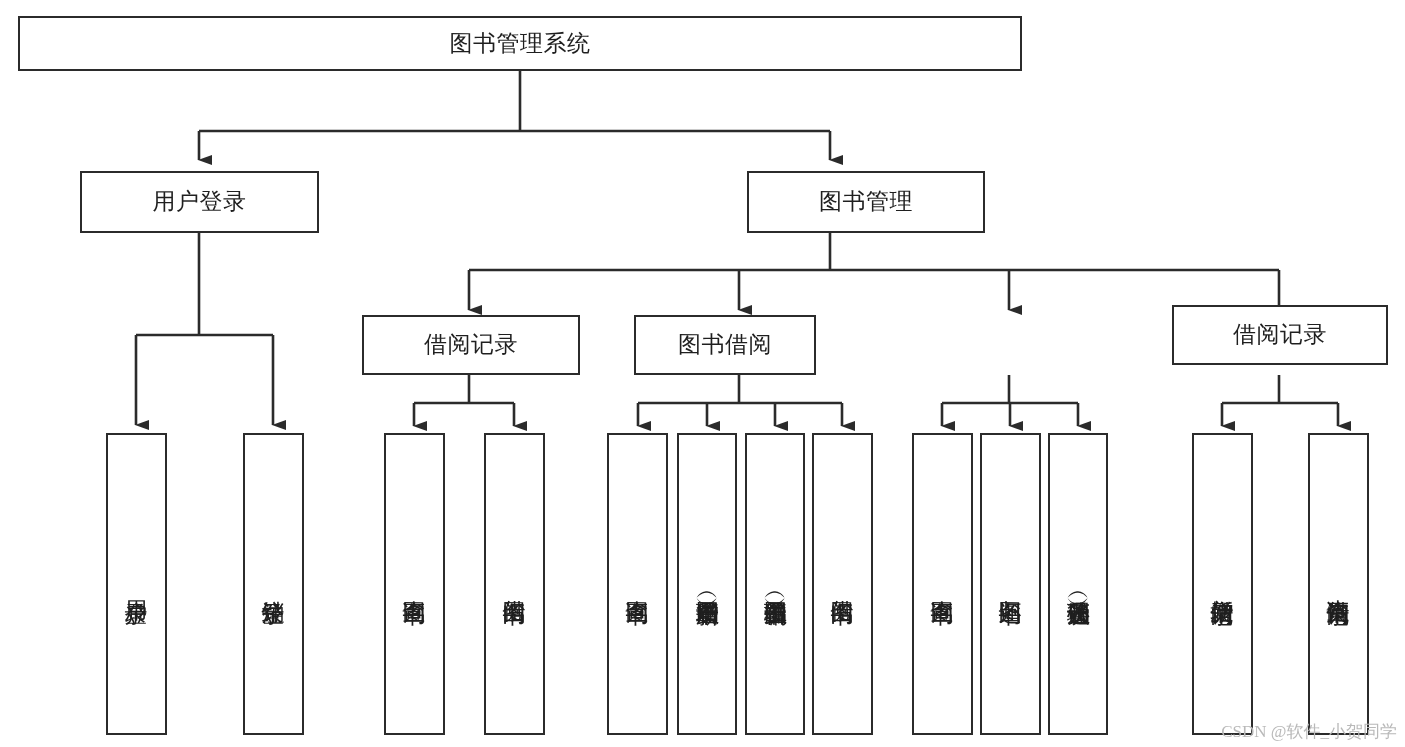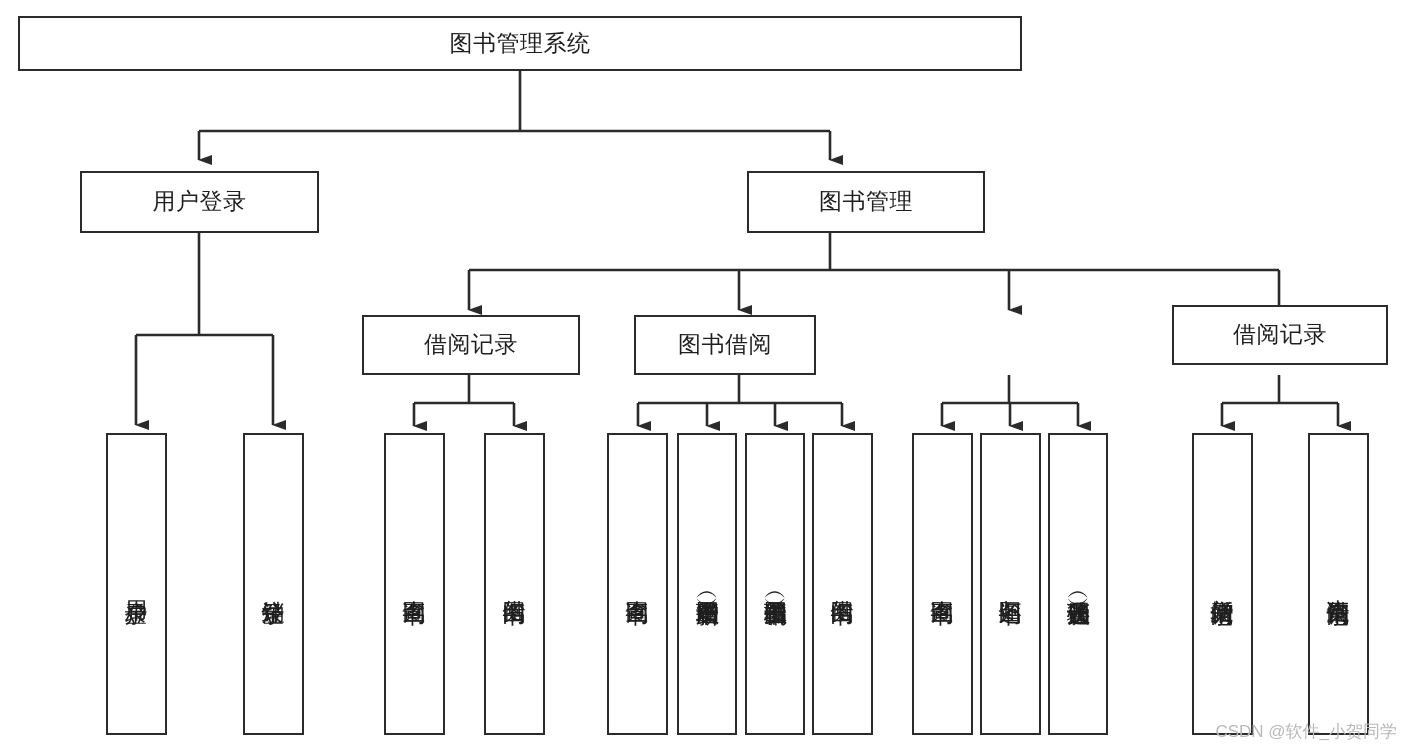--- a/index.html
+++ b/index.html
@@ -61,21 +61,21 @@
     letter-spacing: 0px;
     line-height: 1.12;
   }
   #watermark {
     position: absolute;
     right: 8px;
     bottom: 4px;
     font-size: 17px;
     color: #b9b9b9;
     white-space: nowrap;
-    font-family: Liberation Sans, sans-serif;
+    font-family: Liberation Serif, serif;
   }
 </style>
 </head>
 <body>
 
 <div id="canvas">
 
   <svg id="diagram-svg" viewBox="0 0 1405 747" xmlns="http://www.w3.org/2000/svg">
     <defs>
       <marker id="arrow" viewBox="0 0 12 14" refX="6" refY="13" markerWidth="12" markerHeight="14" orient="auto-start-reverse" markerUnits="userSpaceOnUse">

